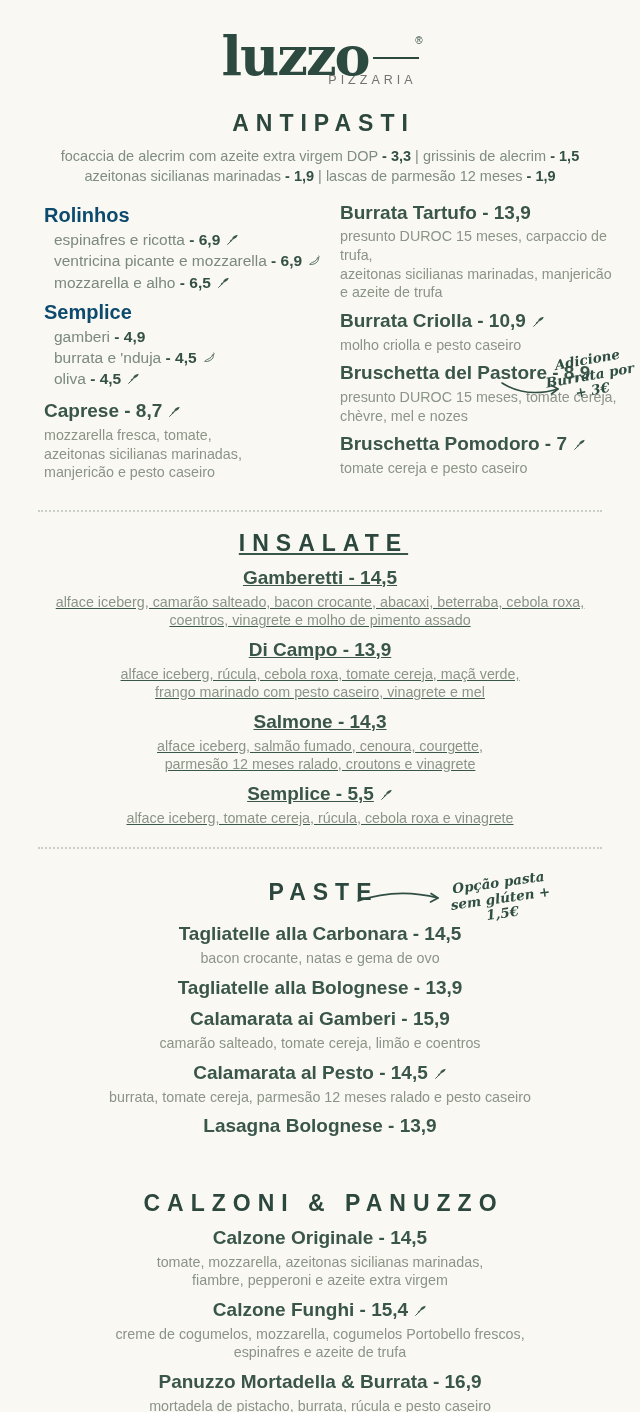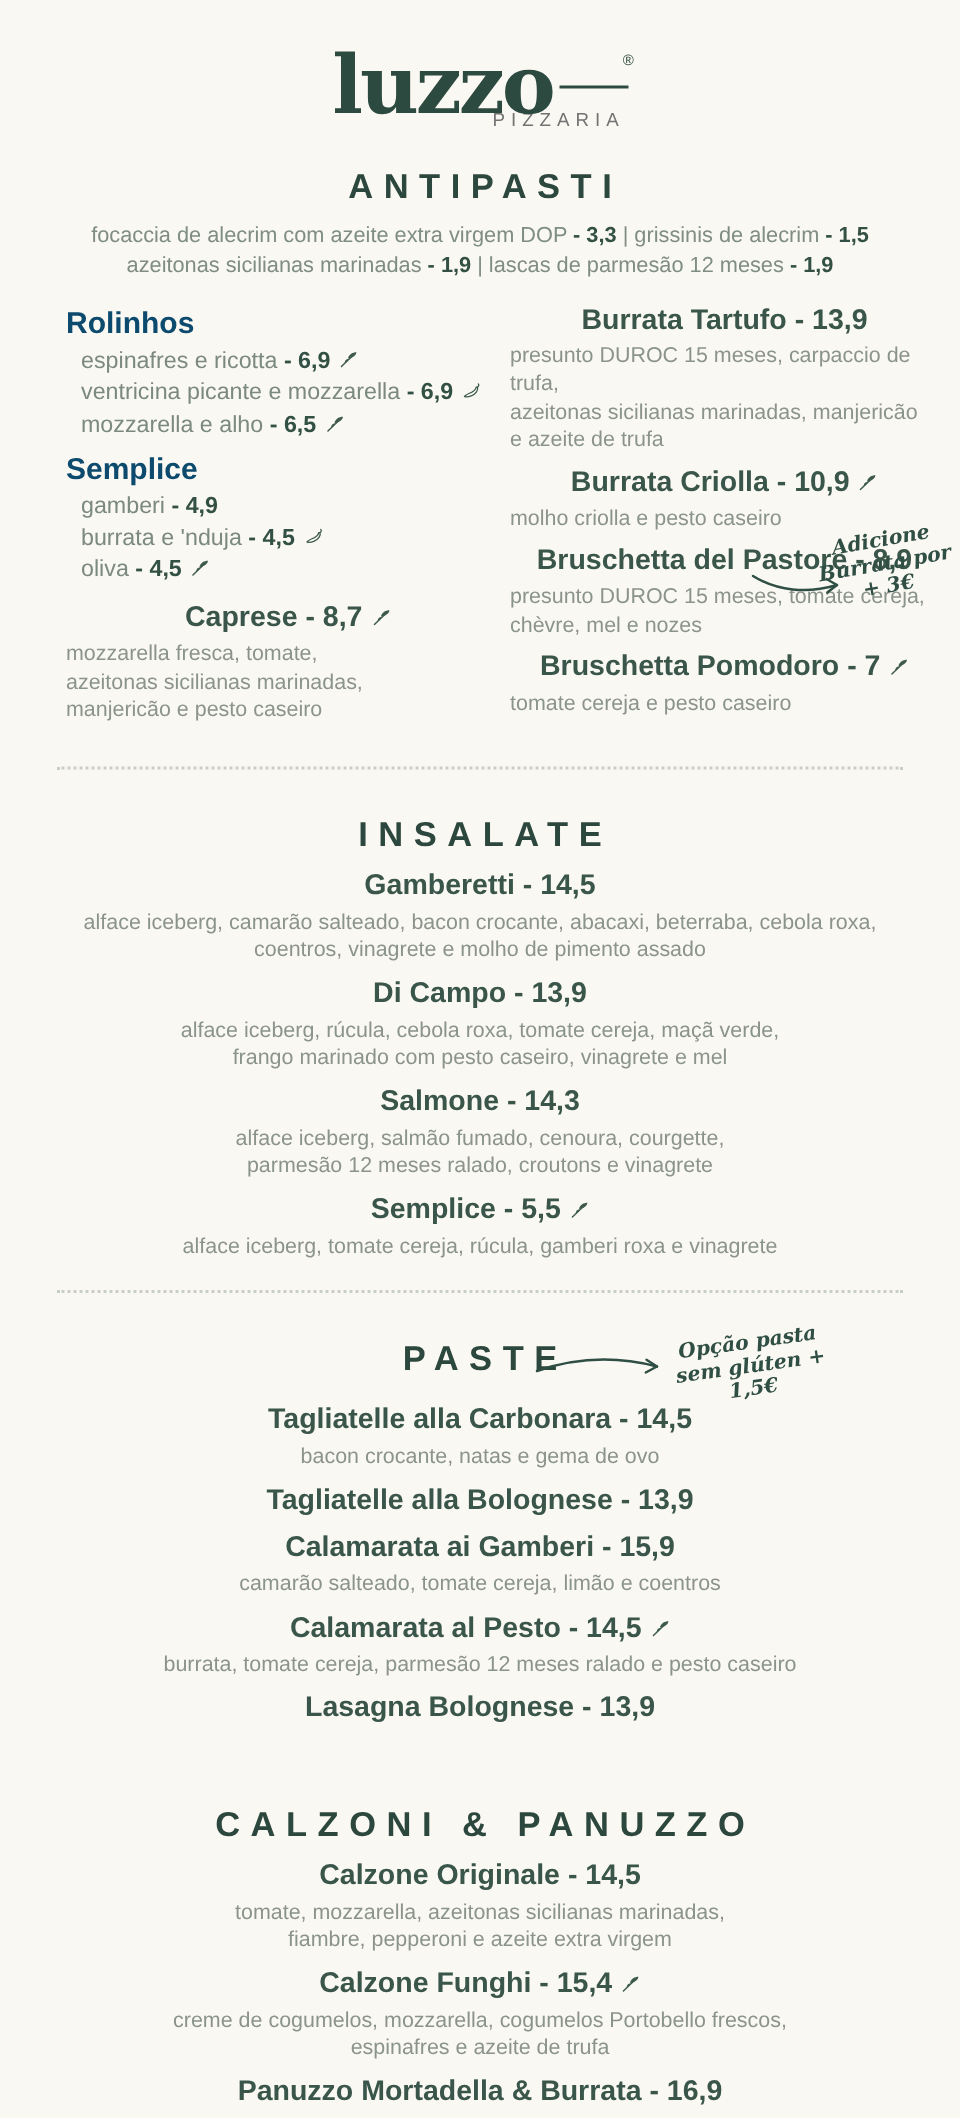--- a/index.html
+++ b/index.html
@@ -33,37 +33,37 @@
   .rich-line b{color:#335045;}
   
   .columns{display:flex;margin-top:16px;padding:0 14px 0 44px;position:relative;}
   .col-left{flex:0 0 296px;width:296px;}
   .col-right{flex:1;}
   .group-title{font-size:20px;font-weight:600;color:#0c4a6e;margin:2px 0 3px;}
   .group-items{margin-bottom:7px;}
   .small-item{font-size:15.5px;line-height:1.32;color:#7b897e;padding-left:10px;white-space:nowrap;}
   .small-item .sprice{color:#335045;}
   .menu-item{margin-bottom:8px;}
-  .item-head{line-height:1.2;text-align:center;}
+  .item-head{line-height:1.2;}
   .item-title{font-size:19px;font-weight:600;color:#3a564b;}
   .item-desc{font-size:14.3px;line-height:1.3;color:#8b9489;margin-top:3px;}
   .col-left .feature .item-head{margin-top:10px;}
   .dish-icon{display:inline-block;margin-left:6px;vertical-align:-1px;color:#3e5a4e;}
   .dish-icon svg{width:13px;height:13px;display:inline-block;}
   
   .hand-note{
     font-family:"DejaVu Serif",serif;font-style:italic;font-weight:bold;
     color:#2f4e44;font-size:13.5px;line-height:1.15;text-align:center;
   }
   .pomodoro-note{position:absolute;left:540px;top:150px;transform:rotate(-10deg);width:100px;}
   .pomodoro-arrow{position:absolute;left:500px;top:178px;color:#2f4e44;}
   
   .divider{border-top:2px dotted #c9cfc5;margin:20px 38px 0;height:0;}
   
-  .center-section{margin-top:30px;}
+  .center-section{margin-top:18px;text-decoration:underline;}
   .center-items{margin-top:10px;text-align:center;}
   .center-items .menu-item{margin-bottom:9px;}
   
   .paste-head{position:relative;text-align:center;margin-top:30px;height:34px;}
   .paste-arrow{position:absolute;left:356px;top:10px;color:#2f4e44;}
   .paste-note{position:absolute;left:448px;top:-4px;transform:rotate(-8deg);width:105px;}
   .calzoni-title{margin-top:52px;}
 </style>
 </head>
 <body>
@@ -185,21 +185,21 @@
       <div class="menu-item">
         <div class="item-head"><span class="item-title">Salmone - 14,3</span></div>
         <div class="item-desc">alface iceberg, salmão fumado, cenoura, courgette,<br>parmesão 12 meses ralado, croutons e vinagrete</div>
       </div>
       <div class="menu-item">
         <div class="item-head"><span class="item-title">Semplice - 5,5</span><span class="dish-icon"><svg viewBox="0 0 24 24" fill="none" stroke="currentColor" stroke-width="1.8" stroke-linecap="round">
               <path d="M3,21 Q10,14 20,5"></path>
               <path d="M11,11 C12,6 17,3.5 21.5,3.5 C20.5,8 16.5,10.8 11,11 Z" fill="currentColor" stroke="none"></path>
               <path d="M7,16.5 C7,13.5 9,11.8 11.5,11.5 C11.2,14.5 9.5,16.2 7,16.5 Z" fill="currentColor" stroke="none"></path>
             </svg></span></div>
-        <div class="item-desc">alface iceberg, tomate cereja, rúcula, gamberi roxa e vinagrete</div>
+        <div class="item-desc">alface iceberg, tomate cereja, rúcula, cebola roxa e vinagrete</div>
       </div>
     </div>
 </div>
 
 <div class="divider"></div>
 
 <div class="paste-head">
   <div class="section-title">PASTE</div>
   <span class="paste-arrow">
     <svg width="88" height="18" viewBox="0 0 88 18" fill="none" stroke="currentColor" stroke-width="1.6" stroke-linecap="round">

